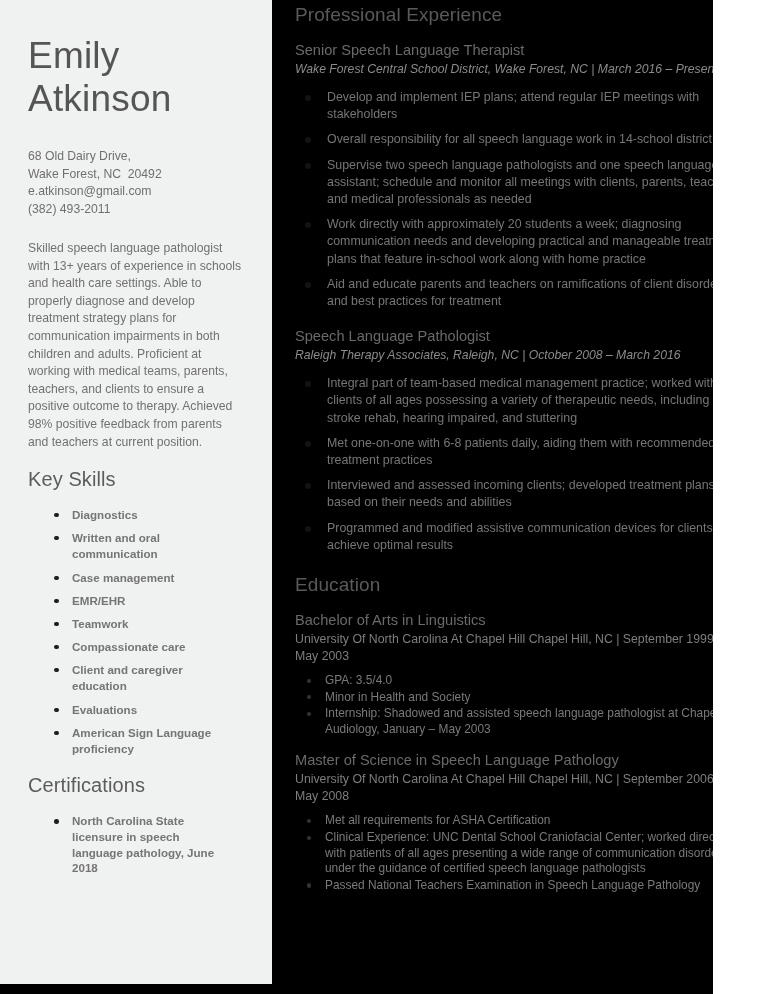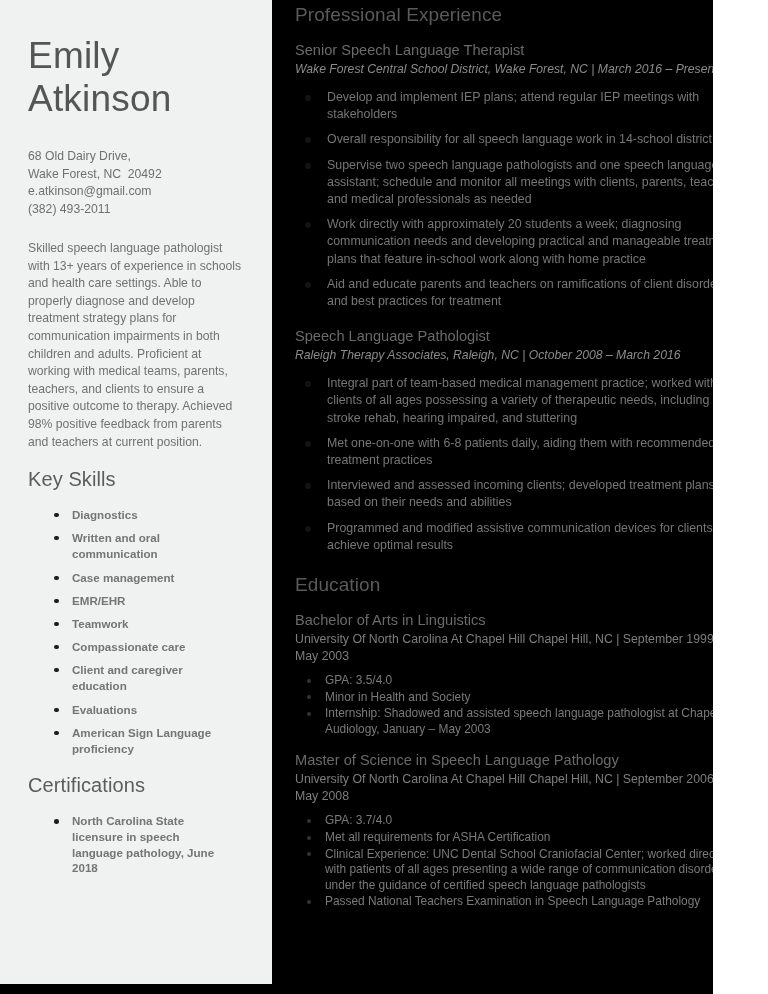--- a/index.html
+++ b/index.html
@@ -278,21 +278,20 @@
           <li>Internship: Shadowed and assisted speech language pathologist at Chapel Hill Audiology, January – May 2003</li>
         </ul>
       </div>
 
       <div class="edu-block">
         <div class="entry">
           <div class="entry-title">Master of Science in Speech Language Pathology</div>
           <div class="entry-sub plain">University Of North Carolina At Chapel Hill Chapel Hill, NC | September 2006 – May 2008</div>
         </div>
         <ul class="edu-list">
-          <li>GPA: 3.7/4.0</li>
           <li>Met all requirements for ASHA Certification</li>
           <li>Clinical Experience: UNC Dental School Craniofacial Center; worked directly with patients of all ages presenting a wide range of communication disorders, under the guidance of certified speech language pathologists</li>
           <li>Passed National Teachers Examination in Speech Language Pathology</li>
         </ul>
       </div>
     </section>
 
   </main>
 </div>
 

